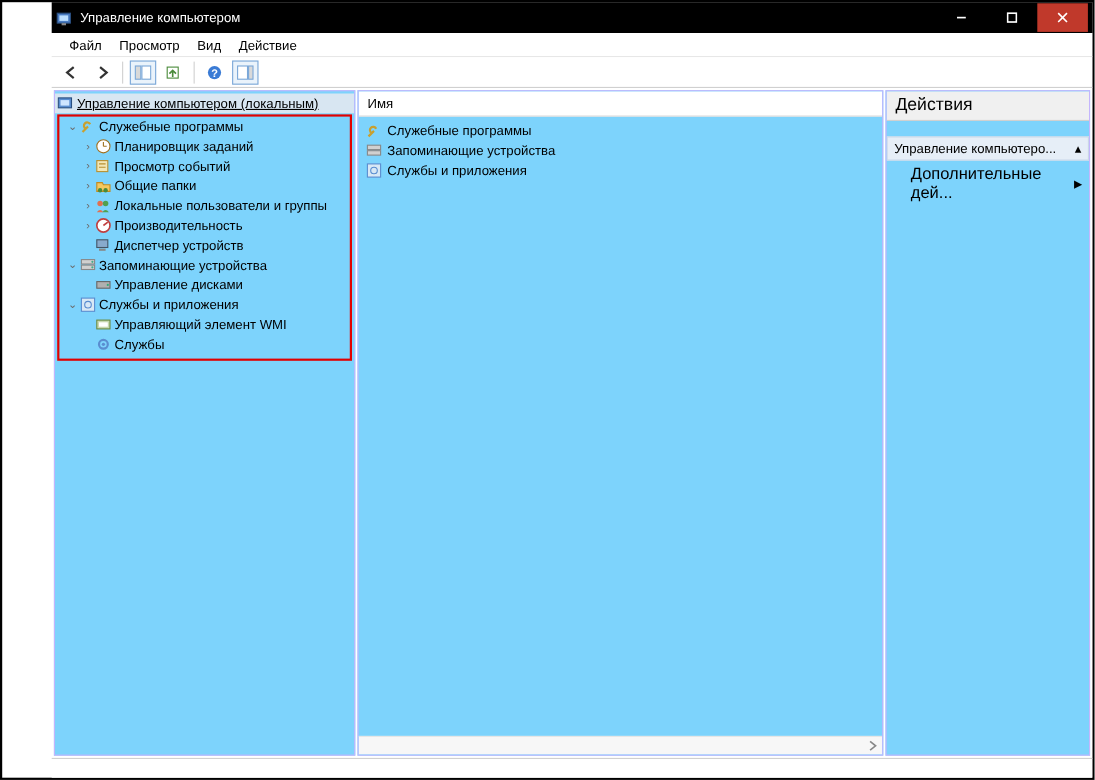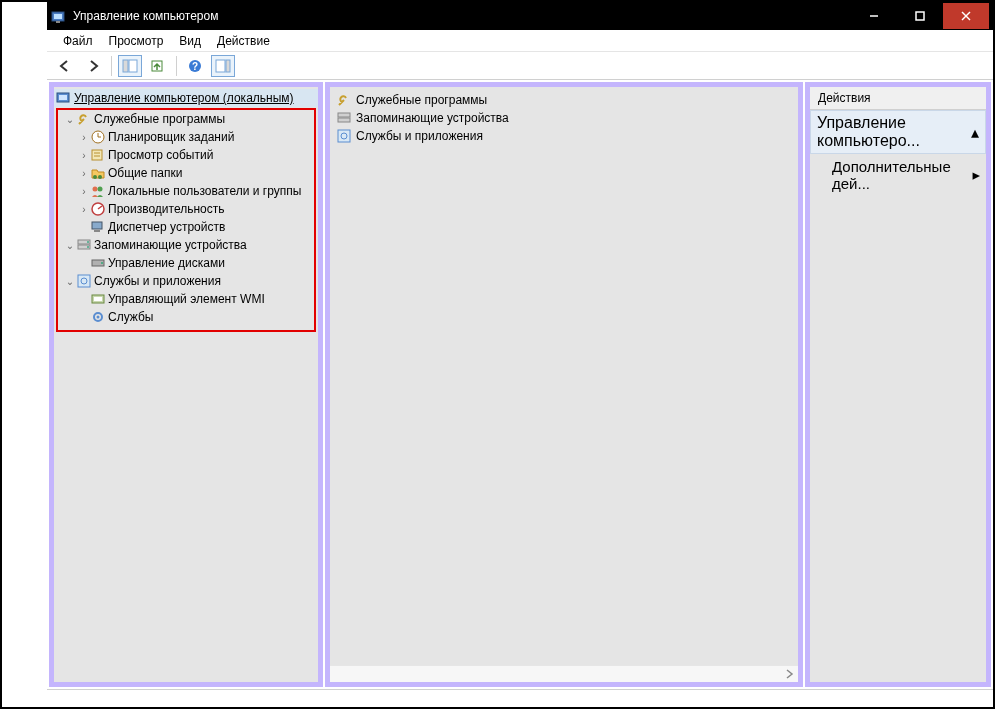--- a/index.html
+++ b/index.html
@@ -10,36 +10,36 @@
 .titlebar .spacer { flex: 1; }
 .winbtn { width: 46px; height: 26px; display: flex; align-items: center; justify-content: center; color: #fff; }
 .winbtn.close { background: #c0392b; }
 .menubar { background: #fff; height: 22px; display: flex; align-items: center; padding: 0 8px; font-size: 12px; border-bottom: 1px solid #e5e5e5; }
 .menubar .menu-item { padding: 2px 8px; cursor: default; }
 .toolbar { background: #fff; height: 28px; display: flex; align-items: center; padding: 2px 6px; gap: 4px; border-bottom: 1px solid #d0d0d0; }
 .tbtn { width: 24px; height: 22px; display: flex; align-items: center; justify-content: center; border: 1px solid transparent; }
 .tbtn.boxed { border: 1px solid #7aa7d8; background: #eaf3fb; }
 .tsep { width: 1px; height: 20px; background: #d0d0d0; margin: 0 2px; }
 .workspace { flex: 1; display: flex; padding: 2px; gap: 2px; overflow: hidden; background:#fff; }
-.pane { background: #e5e5e5; border: 5px solid #c4b5fd; overflow: auto; font-size: 12px; }
+.pane { background: #7dd3fc; border: 1px solid #c4b5fd; overflow: auto; font-size: 12px; }
 .pane.left { width: 274px; }
 .pane.middle { flex: 1; }
 .pane.right { width: 186px; display:flex; flex-direction:column;}
 .tree { padding: 2px 0; }
 .tree-row { display: flex; align-items: center; height: 18px; padding-right: 4px; white-space: nowrap; cursor: default; }
 .tree-row .twist { width: 12px; display:inline-flex; justify-content:center; color:#6a6a6a; font-size:10px; }
 .tree-row .icon { width: 16px; height:16px; display:inline-flex; align-items:center; justify-content:center; margin-right:2px;}
 .tree-row.selected { background:#d8e6f2; }
 .tree-row.selected .label { text-decoration: underline; }
 .hl-box { border:2px solid #e20000; margin:1px 2px; padding-bottom:4px;}
 .list-header { border-bottom:1px solid #d9d9d9; padding:4px 8px; background:#fff; font-size:12px; }
 .list-body { padding:4px 2px; }
 .list-row { display:flex; align-items:center; height:18px; padding:0 4px; gap:4px; }
-.actions-header { background:#f0f0f0; border-bottom:1px solid #d0d0d0; padding:4px 8px; font-weight:normal; font-size:12px;}
-.actions-band { background:#e6eef7; border:1px solid #c9d7e8; padding:3px 6px; font-size:16px; display:flex; align-items:center; justify-content:space-between;}
+.actions-header { background:#f0f0f0; border-bottom:1px solid #d0d0d0; padding:4px 8px; font-weight:normal; font-size:16px;}
+.actions-band { background:#e6eef7; border:1px solid #c9d7e8; padding:3px 6px; font-size:12px; display:flex; align-items:center; justify-content:space-between;margin-top:14px;}
 .actions-item { padding:4px 6px 4px 22px; font-size:15px; display:flex; align-items:center; justify-content:space-between;}
 .statusbar { height:18px; background:#fff; border-top:1px solid #d0d0d0;}
 svg { display:block; }
 .bottom-scroll { height:17px; border-top:1px solid #e6e6e6; background:#f7f7f7; display:flex; justify-content:flex-end; align-items:center; padding-right:2px;}
 </style>
 </head>
 <body>
 
 <div class="window">
 
@@ -266,20 +266,21 @@
                 </svg>
               </span>
             <span class="label">Службы</span>
           </div>
 
         </div>
       </div>
     </div>
 
     <div class="pane middle" style="display:flex;flex-direction:column;">
+      <div class="list-header">Имя</div>
       <div class="list-body" style="flex:1">
         <div class="list-row">
           <span class="icon">
               <svg width="16" height="16">
                 <path d="M3 13 L8 8 M10 6 A3 3 0 1 0 6 10" fill="none" stroke="#c8a030" stroke-width="2"></path>
               </svg>
             </span>
           <span>Служебные программы</span>
         </div>
         <div class="list-row">

